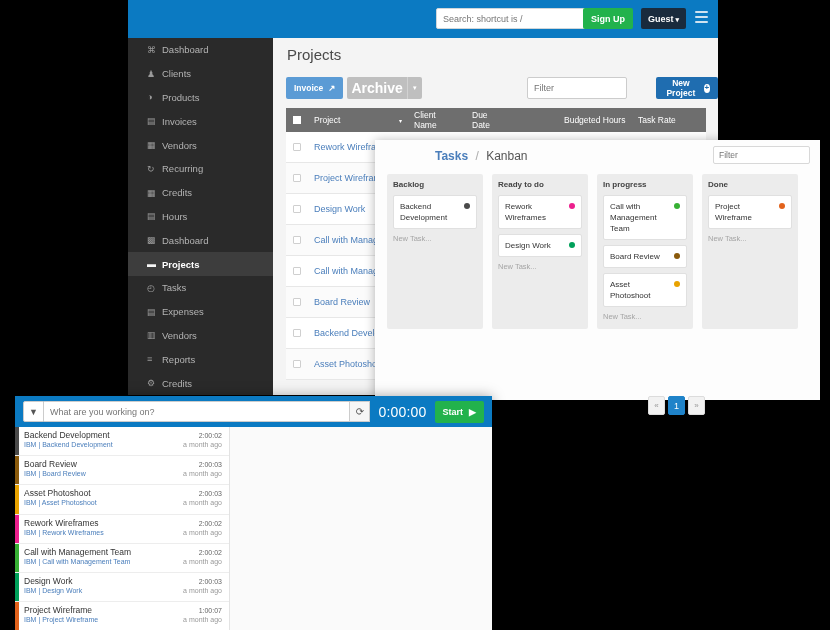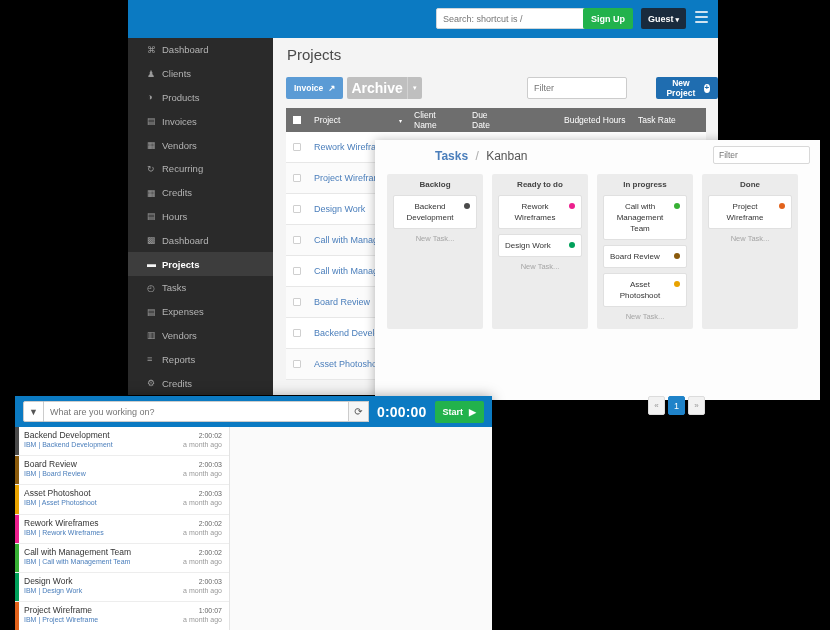--- a/index.html
+++ b/index.html
@@ -157,21 +157,21 @@
   .kb-breadcrumb .lnk { color:#4a7ebb; font-weight:bold; cursor:pointer; }
   .kb-breadcrumb .sep { color:#aaa; margin:0 4px; }
   .kb-breadcrumb .cur { color:#555; }
   .kb-filter {
     position:absolute; right:10px; top:6px; width:97px; height:18px;
     background:#fff; border:1px solid #d8d8d8; border-radius:2px;
     font-size:8.5px; color:#b0b0b0; padding:0 5px; line-height:16px;
     font-family:"Liberation Sans", sans-serif;
   }
   .kb-cols { position:absolute; left:12px; top:34px; display:flex; gap:9px; }
-  .kb-col { width:96px; background:#ececec; border-radius:2px; padding:6px 6px 8px 6px;text-align:center; }
+  .kb-col { width:96px; background:#ececec; border-radius:2px; padding:6px 6px 8px 6px; }
   .kb-col-title { font-size:8px; font-weight:bold; color:#444; margin-bottom:6px; }
   .kb-card {
     background:#fff; border:1px solid #e0e0e0; border-radius:2px;
     padding:5px 6px; margin-bottom:5px; display:flex; align-items:flex-start;
     justify-content:space-between; gap:4px; cursor:pointer;
   }
   .kb-card-label { font-size:8px; color:#333; line-height:11px; }
   .dot { width:6px;height:6px;border-radius:50%; flex:0 0 6px; margin-top:2px;}
   .kb-newtask { font-size:7.5px; color:#a5a5a5; cursor:pointer; }
 
@@ -191,21 +191,21 @@
   }
   .tb-input {
     flex:1; height:21px; background:#fff; border:1px solid #ccc; border-left:none;
     font-size:9px; color:#9a9a9a; padding:0 6px; line-height:19px;
     font-family:"Liberation Sans", sans-serif;
   }
   .tb-refresh {
     width:20px;height:21px;background:#f6f6f6;border:1px solid #ccc;border-left:none;
     display:flex;align-items:center;justify-content:center;font-size:10px;color:#555;cursor:pointer;
   }
-  .tb-clock { color:#fff; font-size:14px; padding:0 8px; letter-spacing:.2px;font-weight:bold; }
+  .tb-clock { color:#fff; font-size:14px; padding:0 8px; letter-spacing:.2px; }
   .tb-start {
     height:22px; background:#22b24c; color:#fff; border:none; border-radius:2px;
     font-size:9px; font-weight:bold; padding:0 8px; cursor:pointer;
     display:flex; align-items:center; gap:6px; margin-right:4px;
     font-family:"Liberation Sans", sans-serif;
   }
   .entries {
     position:absolute; left:0; top:31px; width:215px; bottom:0; background:#fff;
     border-right:1px solid #e3e3e3; overflow:hidden;
   }

